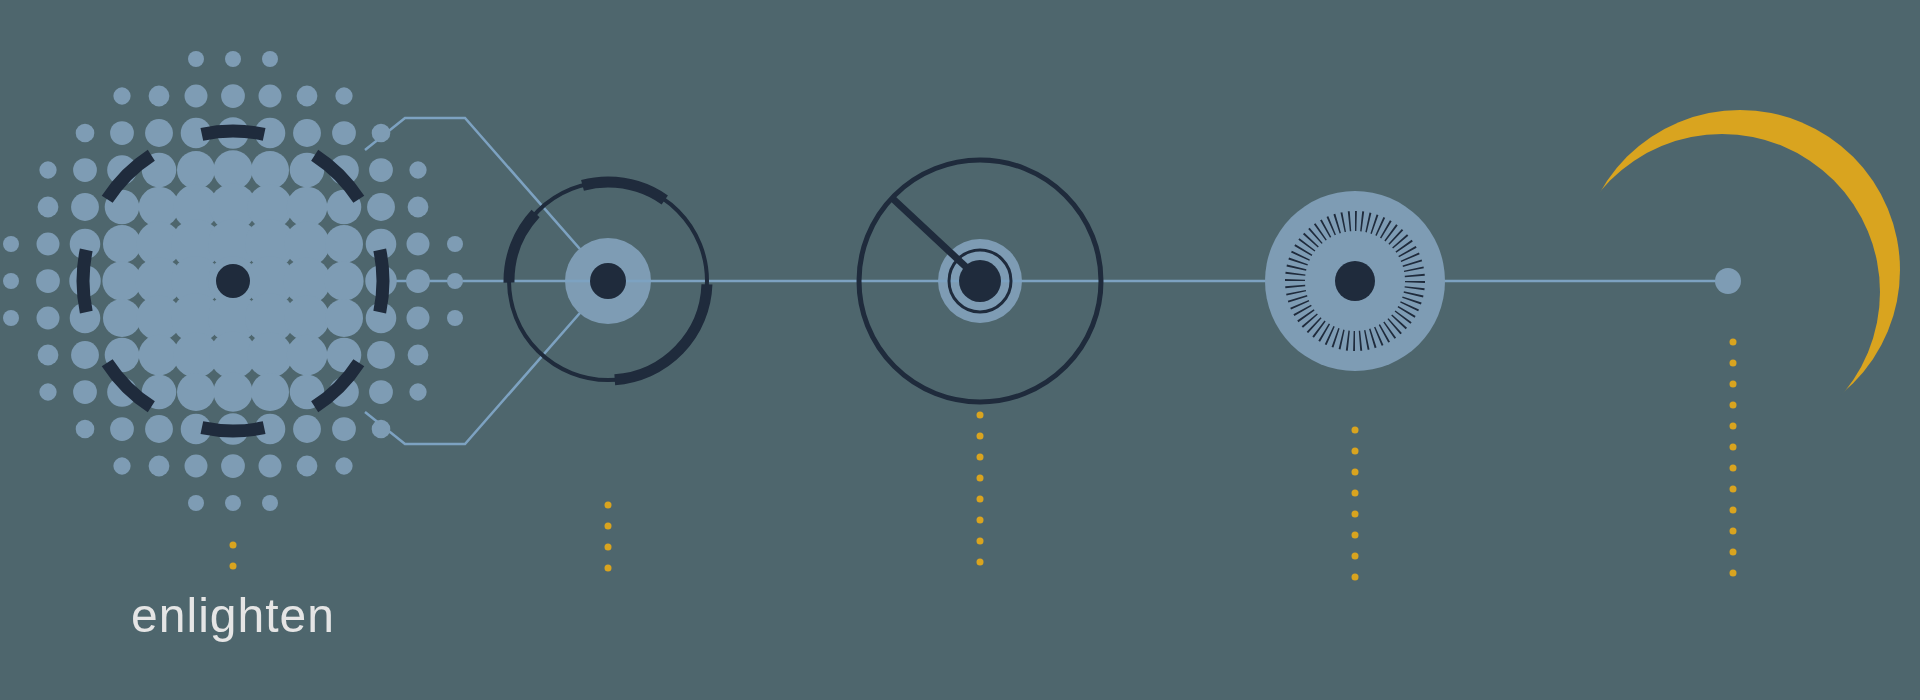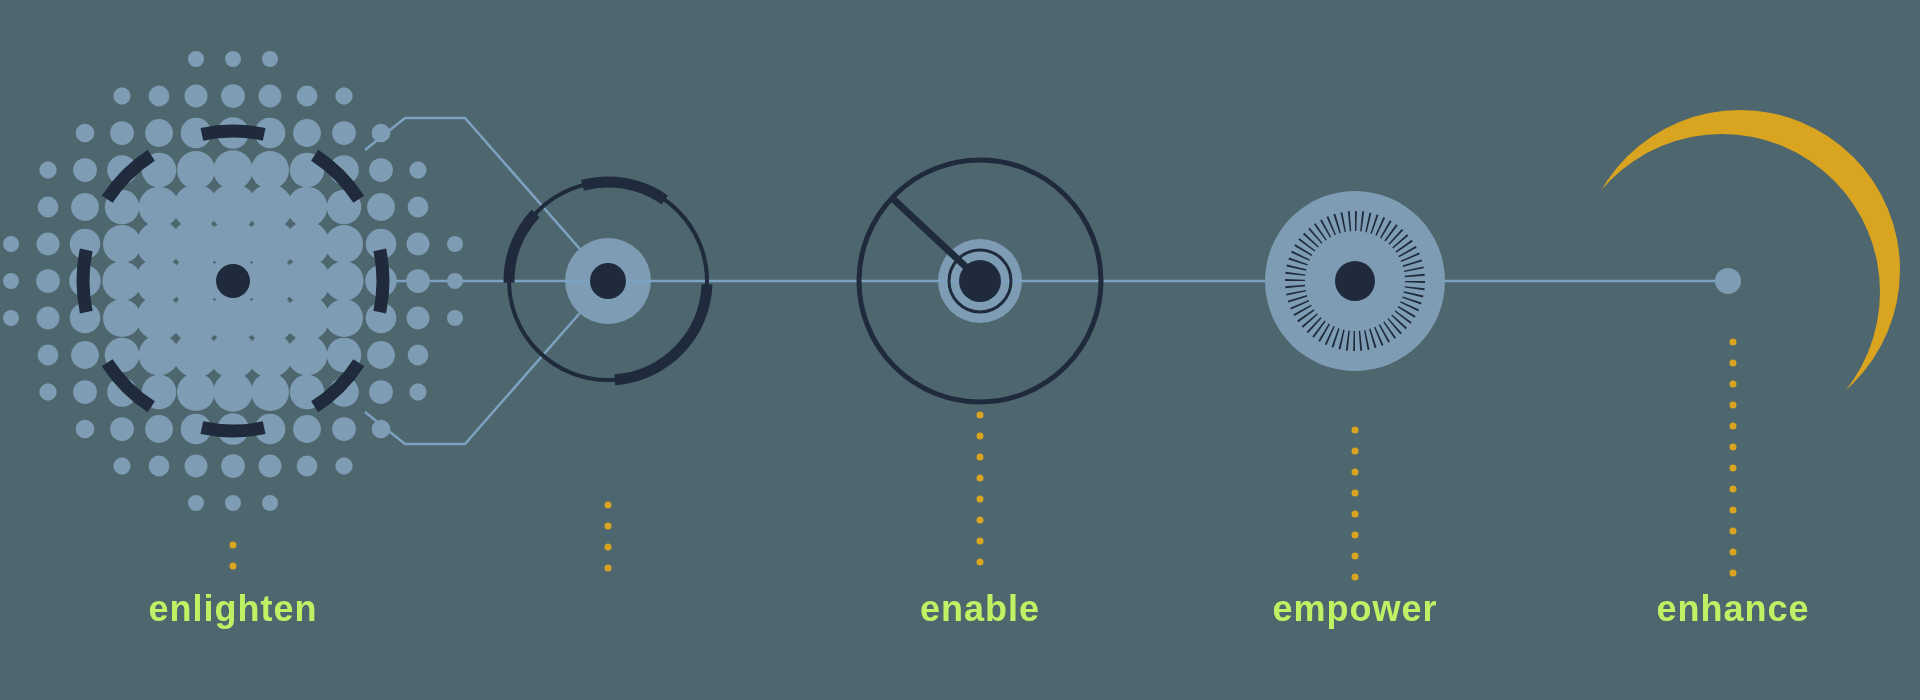--- a/index.html
+++ b/index.html
@@ -9,24 +9,24 @@
     overflow:hidden;
     font-family:"Liberation Sans", sans-serif;
     position:relative;
   }
   .stage-canvas{position:absolute;left:0;top:0;}
   .labels{position:absolute;left:0;top:0;width:1920px;height:700px;pointer-events:none;}
   .stage-label{
     position:absolute;
     top:588px;
     transform:translateX(-50%);
-    font-size:36px;
-    font-weight:bold;
+    font-size:48px;
+    font-weight:normal;
     letter-spacing:1px;
-    color:#bef264;
+    color:#e5e5e5;
     white-space:nowrap;
   }
 </style>
 </head>
 <body>
 
 <svg class="stage-canvas" width="1920" height="700" viewBox="0 0 1920 700" xmlns="http://www.w3.org/2000/svg">
 
   <defs>
     <mask id="crescent-mask">
@@ -232,16 +232,13 @@
       <circle cx="1733" cy="489" r="3.5"></circle>
       <circle cx="1733" cy="510" r="3.5"></circle>
       <circle cx="1733" cy="531" r="3.5"></circle>
       <circle cx="1733" cy="552" r="3.5"></circle>
       <circle cx="1733" cy="573" r="3.5"></circle>
     </g>
 </svg>
 
 <div class="labels">
   <div class="stage-label" style="left:233px">enlighten</div>
-  <div class="stage-label" style="left:980px">enable</div>
-  <div class="stage-label" style="left:1355px">empower</div>
-  <div class="stage-label" style="left:1733px">enhance</div>
 </div>
 
 </body></html>

